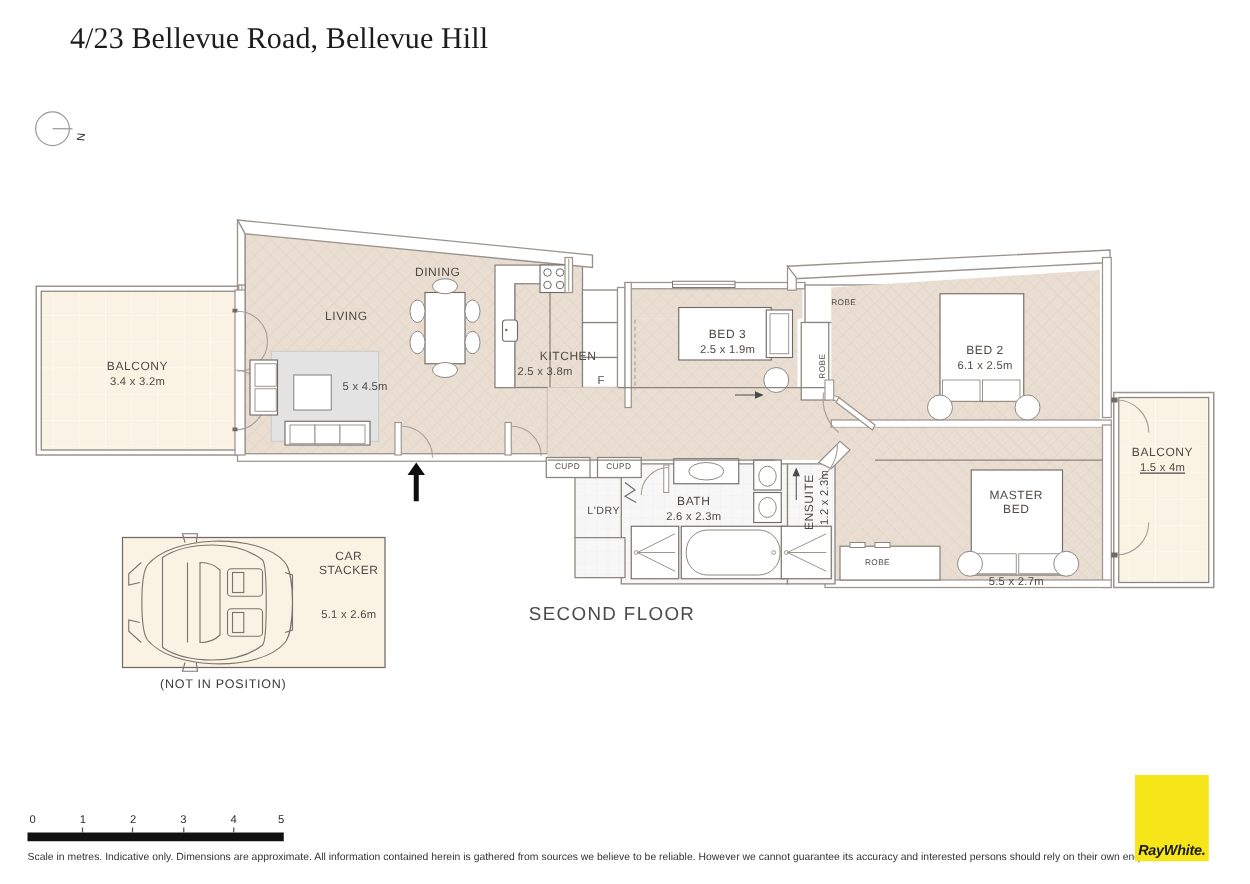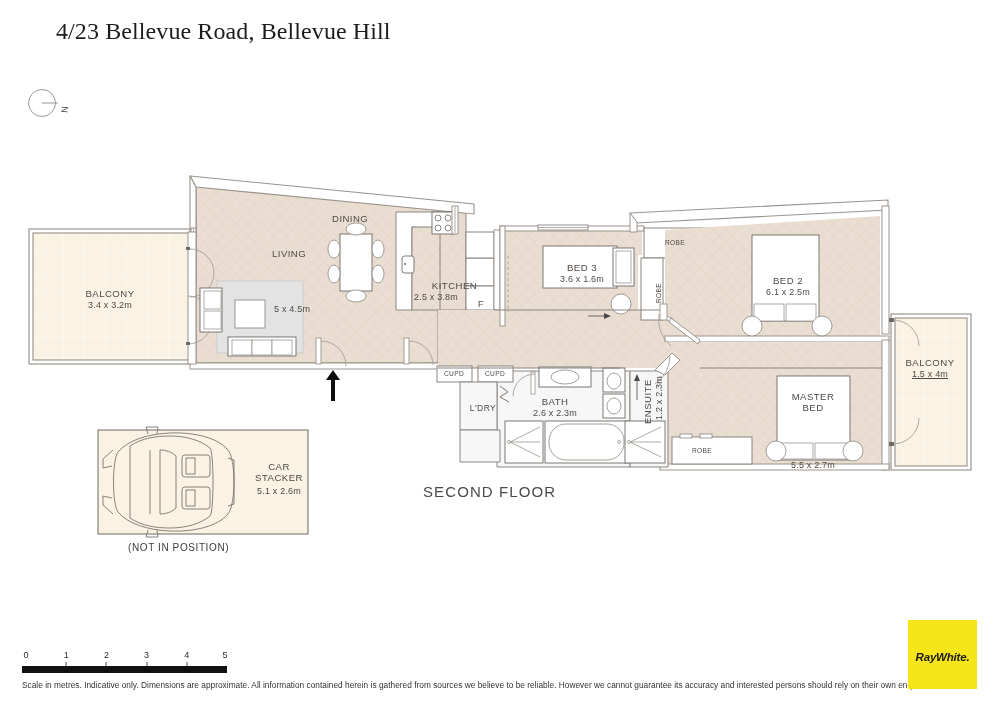--- a/index.html
+++ b/index.html
@@ -40,23 +40,23 @@
     position: absolute; bottom: 0; width: 1px; height: 4px;
     background: #555; transform: translateX(-50%);
   }
   #scalebar .bar { height: 7px; background: #111; }
   #disclaimer {
     position: absolute; left: 22px; top: 680px;
     font-size: 8.3px; color: #333; letter-spacing: .02px; white-space: nowrap;
   }
   #raywhite-logo {
     position: absolute; left: 908px; top: 620px;
-    width: 69px; height: 69px; background: #f6e619;
+    width: 59px; height: 69px; background: #f6e619;
     display: flex; align-items: flex-end; justify-content: center;
-    padding-bottom: 26px;
+    padding-bottom: 2px;
   }
   #raywhite-logo .wordmark {
     font-family: "Liberation Sans", sans-serif;
     font-size: 11.5px; font-weight: bold; font-style: italic;
     color: #1a1a1a; letter-spacing: -.2px;
   }
   
   .ptxt {
     position: absolute; color: #4f4a46; white-space: pre; line-height: 1.18;
     font-family: "Liberation Sans", sans-serif;
@@ -369,47 +369,47 @@
       <path d="M228,458 L234,460 L234,504 L228,506"></path>
     </g>
   </g>
 
   </g>
 </svg>
 
 <div class="ptxt rm ctr" style="left:110px; top:288px;">BALCONY</div>
 <div class="ptxt dim ctr" style="left:110px; top:300px;">3.4 x 3.2m</div>
 
-<div class="ptxt rm" style="left:236px; top:248px;padding-left:36px;">LIVING</div>
+<div class="ptxt rm" style="left:224px; top:248px;padding-left:36px;">LIVING</div>
 <div class="ptxt dim" style="left:274px; top:260px;margin-top:44px;">5 x 4.5m</div>
 
 <div class="ptxt rm" style="left:332px; top:213px;">DINING</div>
 
 <div class="ptxt rm ctr" style="left:436px; top:280px;padding-left:37px;">KITCHEN</div>
 <div class="ptxt dim ctr" style="left:436px; top:292px;">2.5 x 3.8m</div>
 
 <div class="ptxt rm ctr" style="left:582px; top:262px;">BED 3</div>
-<div class="ptxt dim ctr" style="left:582px; top:274px;">3.6 x 1.6m</div>
+<div class="ptxt dim ctr" style="left:582px; top:274px;">2.5 x 1.9m</div>
 
 <div class="ptxt rm ctr" style="left:788px; top:275px;">BED 2</div>
 <div class="ptxt dim ctr" style="left:788px; top:287px;">6.1 x 2.5m</div>
 
 <div class="ptxt rm ctr" style="left:813px; top:391px;">MASTER<br>BED</div>
 <div class="ptxt dim ctr" style="left:813px; top:415px;margin-top:45px;">5.5 x 2.7m</div>
 
 <div class="ptxt rm ctr" style="left:555px; top:396px;">BATH</div>
 <div class="ptxt dim ctr" style="left:555px; top:408px;">2.6 x 2.3m</div>
 
 <div class="ptxt rm vert" style="left:642px; top:424px; transform:rotate(-90deg);">ENSUITE</div>
 <div class="ptxt dim vert" style="left:654px; top:420px; transform:rotate(-90deg);">1.2 x 2.3m</div>
 
 <div class="ptxt rm ctr" style="left:930px; top:357px;">BALCONY</div>
 <div class="ptxt dim ctr" style="left:930px; top:369px;text-decoration:underline;">1.5 x 4m</div>
 
-<div class="ptxt rm ctr" style="left:279px; top:461px;">CAR<br>STACKER</div>
+<div class="ptxt rm ctr" style="left:279px; top:440px;">CAR<br>STACKER</div>
 <div class="ptxt dim ctr" style="left:279px; top:486px;">5.1 x 2.6m</div>
 
 <div class="ptxt sm ctr" style="left:675px; top:239px;">ROBE</div>
 <div class="ptxt sm vert" style="left:655px; top:303px; transform:rotate(-90deg);">ROBE</div>
 <div class="ptxt sm ctr" style="left:702px; top:447px;">ROBE</div>
 <div class="ptxt sm ctr" style="left:454px; top:370px;">CUPD</div>
 <div class="ptxt sm ctr" style="left:495px; top:370px;">CUPD</div>
 <div class="ptxt rm ctr" style="left:483px; top:403px; font-size:8.5px;">L'DRY</div>
 <div class="ptxt rm ctr" style="left:481px; top:299px; font-size:9px;">F</div>
 

